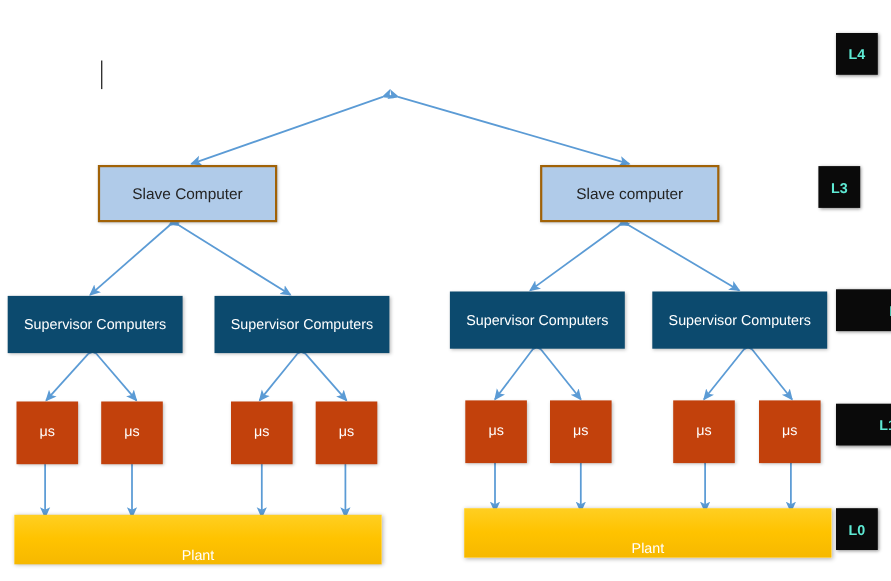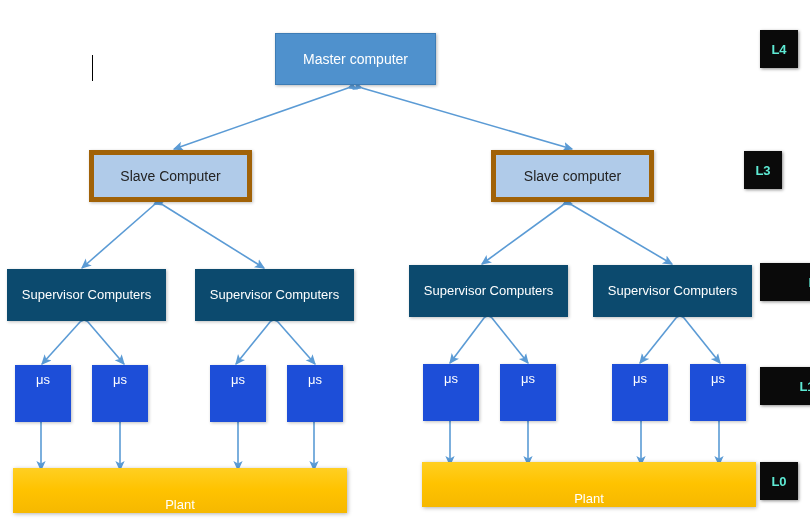--- a/index.html
+++ b/index.html
@@ -28,39 +28,39 @@
   
   .master{
     background:#4F91CD;
     border:1px solid #3D7CB5;
     font-size:14px;
     box-shadow:1px 1px 3px rgba(0,0,0,0.28);
   }
   
   .slave{
     background:#B0CBE9;
-    border:5px solid #a16207;
+    border:2px solid #a16207;
     color:#232323;
     font-size:14px;
     box-shadow:1px 1px 3px rgba(0,0,0,0.25);
   }
   
   .supervisor{
     background:#0c4a6e;
     border:none;
     font-size:13px;
     box-shadow:1px 1px 3px rgba(0,0,0,0.25);
   }
   
   .micro{
-    background:#1d4ed8;
+    background:#c2410c;
     border:none;
     font-size:13px;
     align-items:flex-start;
-    padding-top:8px;
+    padding-top:20px;
     box-shadow:1px 1px 3px rgba(0,0,0,0.25);
   }
   
   .plant{
     background:linear-gradient(180deg,#FFCF22 0%,#FFC300 48%,#F6B800 100%);
     border:none;
     font-size:13px;
     align-items:flex-end;
     padding-top:10px;
     box-shadow:1px 1px 4px rgba(0,0,0,0.3);
@@ -128,23 +128,20 @@
 
       <line x1="450" y1="421" x2="450" y2="465"></line>
       <line x1="528" y1="421" x2="528" y2="465"></line>
       <line x1="641" y1="421" x2="641" y2="465"></line>
       <line x1="719" y1="421" x2="719" y2="465"></line>
     </g>
   </svg>
 
   <div class="caret" style="left:92px;top:55px;height:26px;"></div>
 
-  <div class="node master" style="left:275px;top:33px;width:161px;height:52px;">
-    <span>Master computer</span>
-  </div>
 
   <div class="node slave" style="left:89px;top:150px;width:163px;height:52px;">
     <span>Slave Computer</span>
   </div>
   <div class="node slave" style="left:491px;top:150px;width:163px;height:52px;">
     <span>Slave computer</span>
   </div>
 
   <div class="node supervisor" style="left:7px;top:269px;width:159px;height:52px;">
     <span>Supervisor Computers</span>

